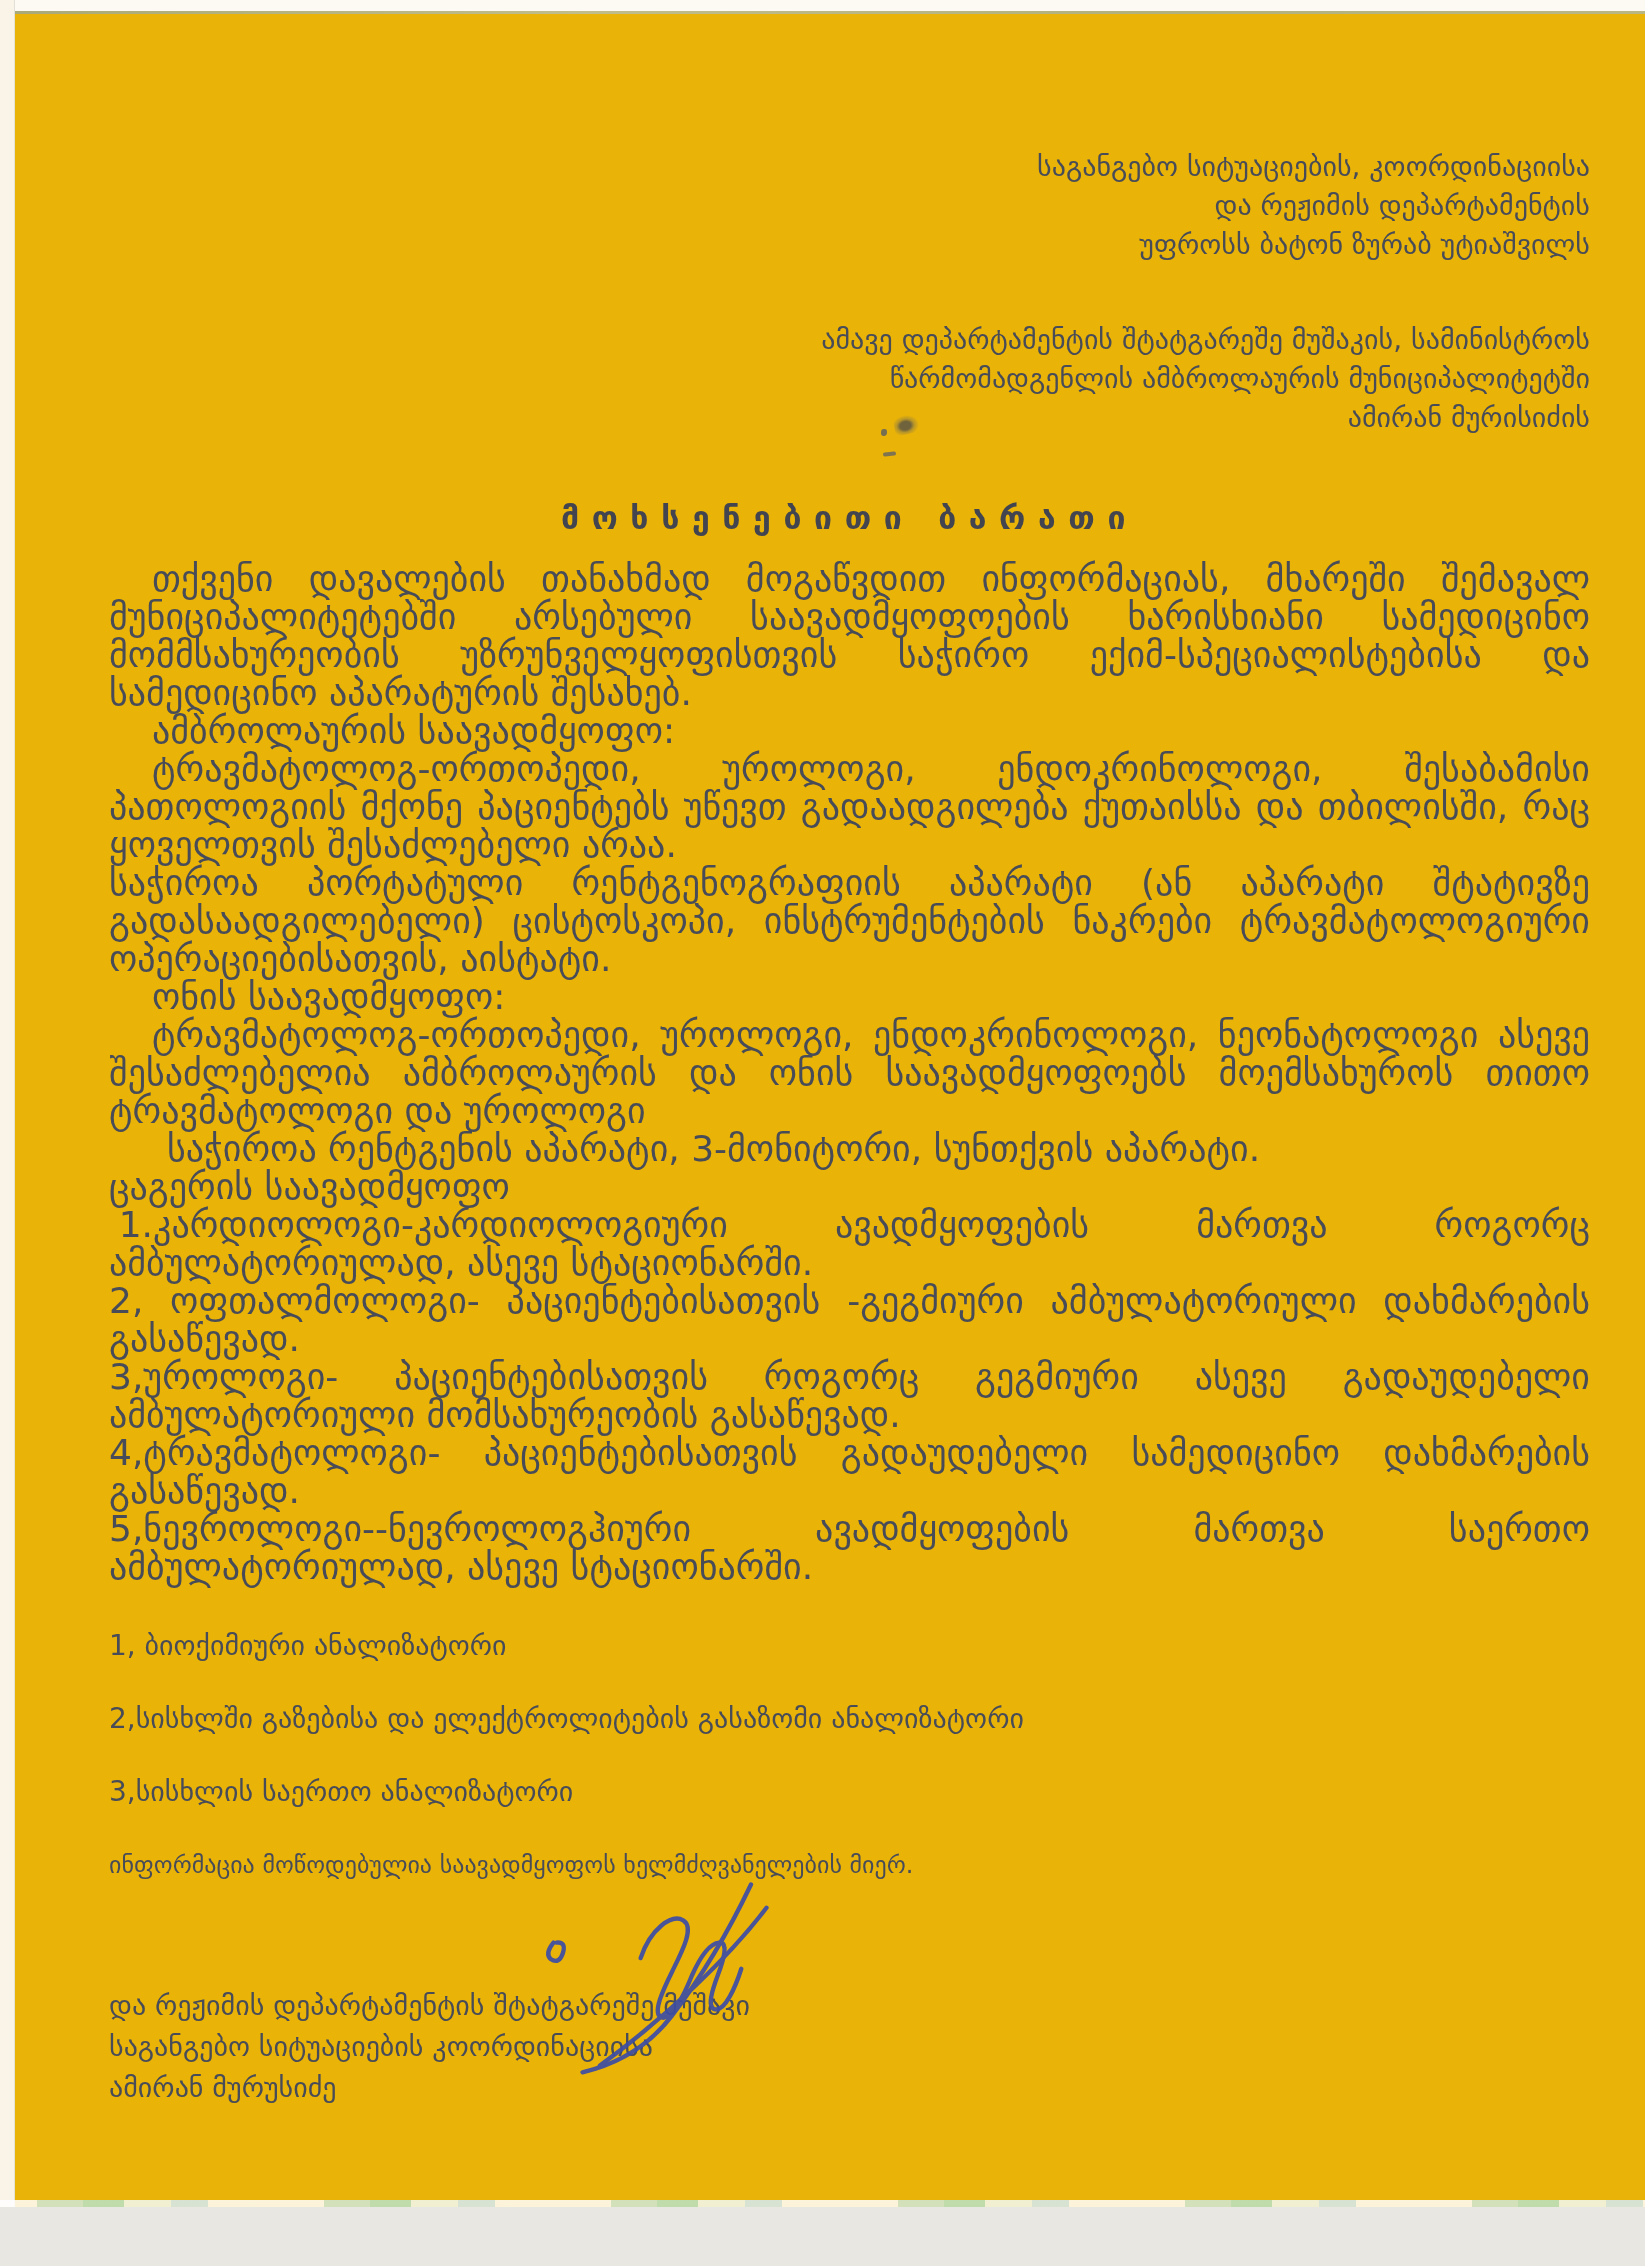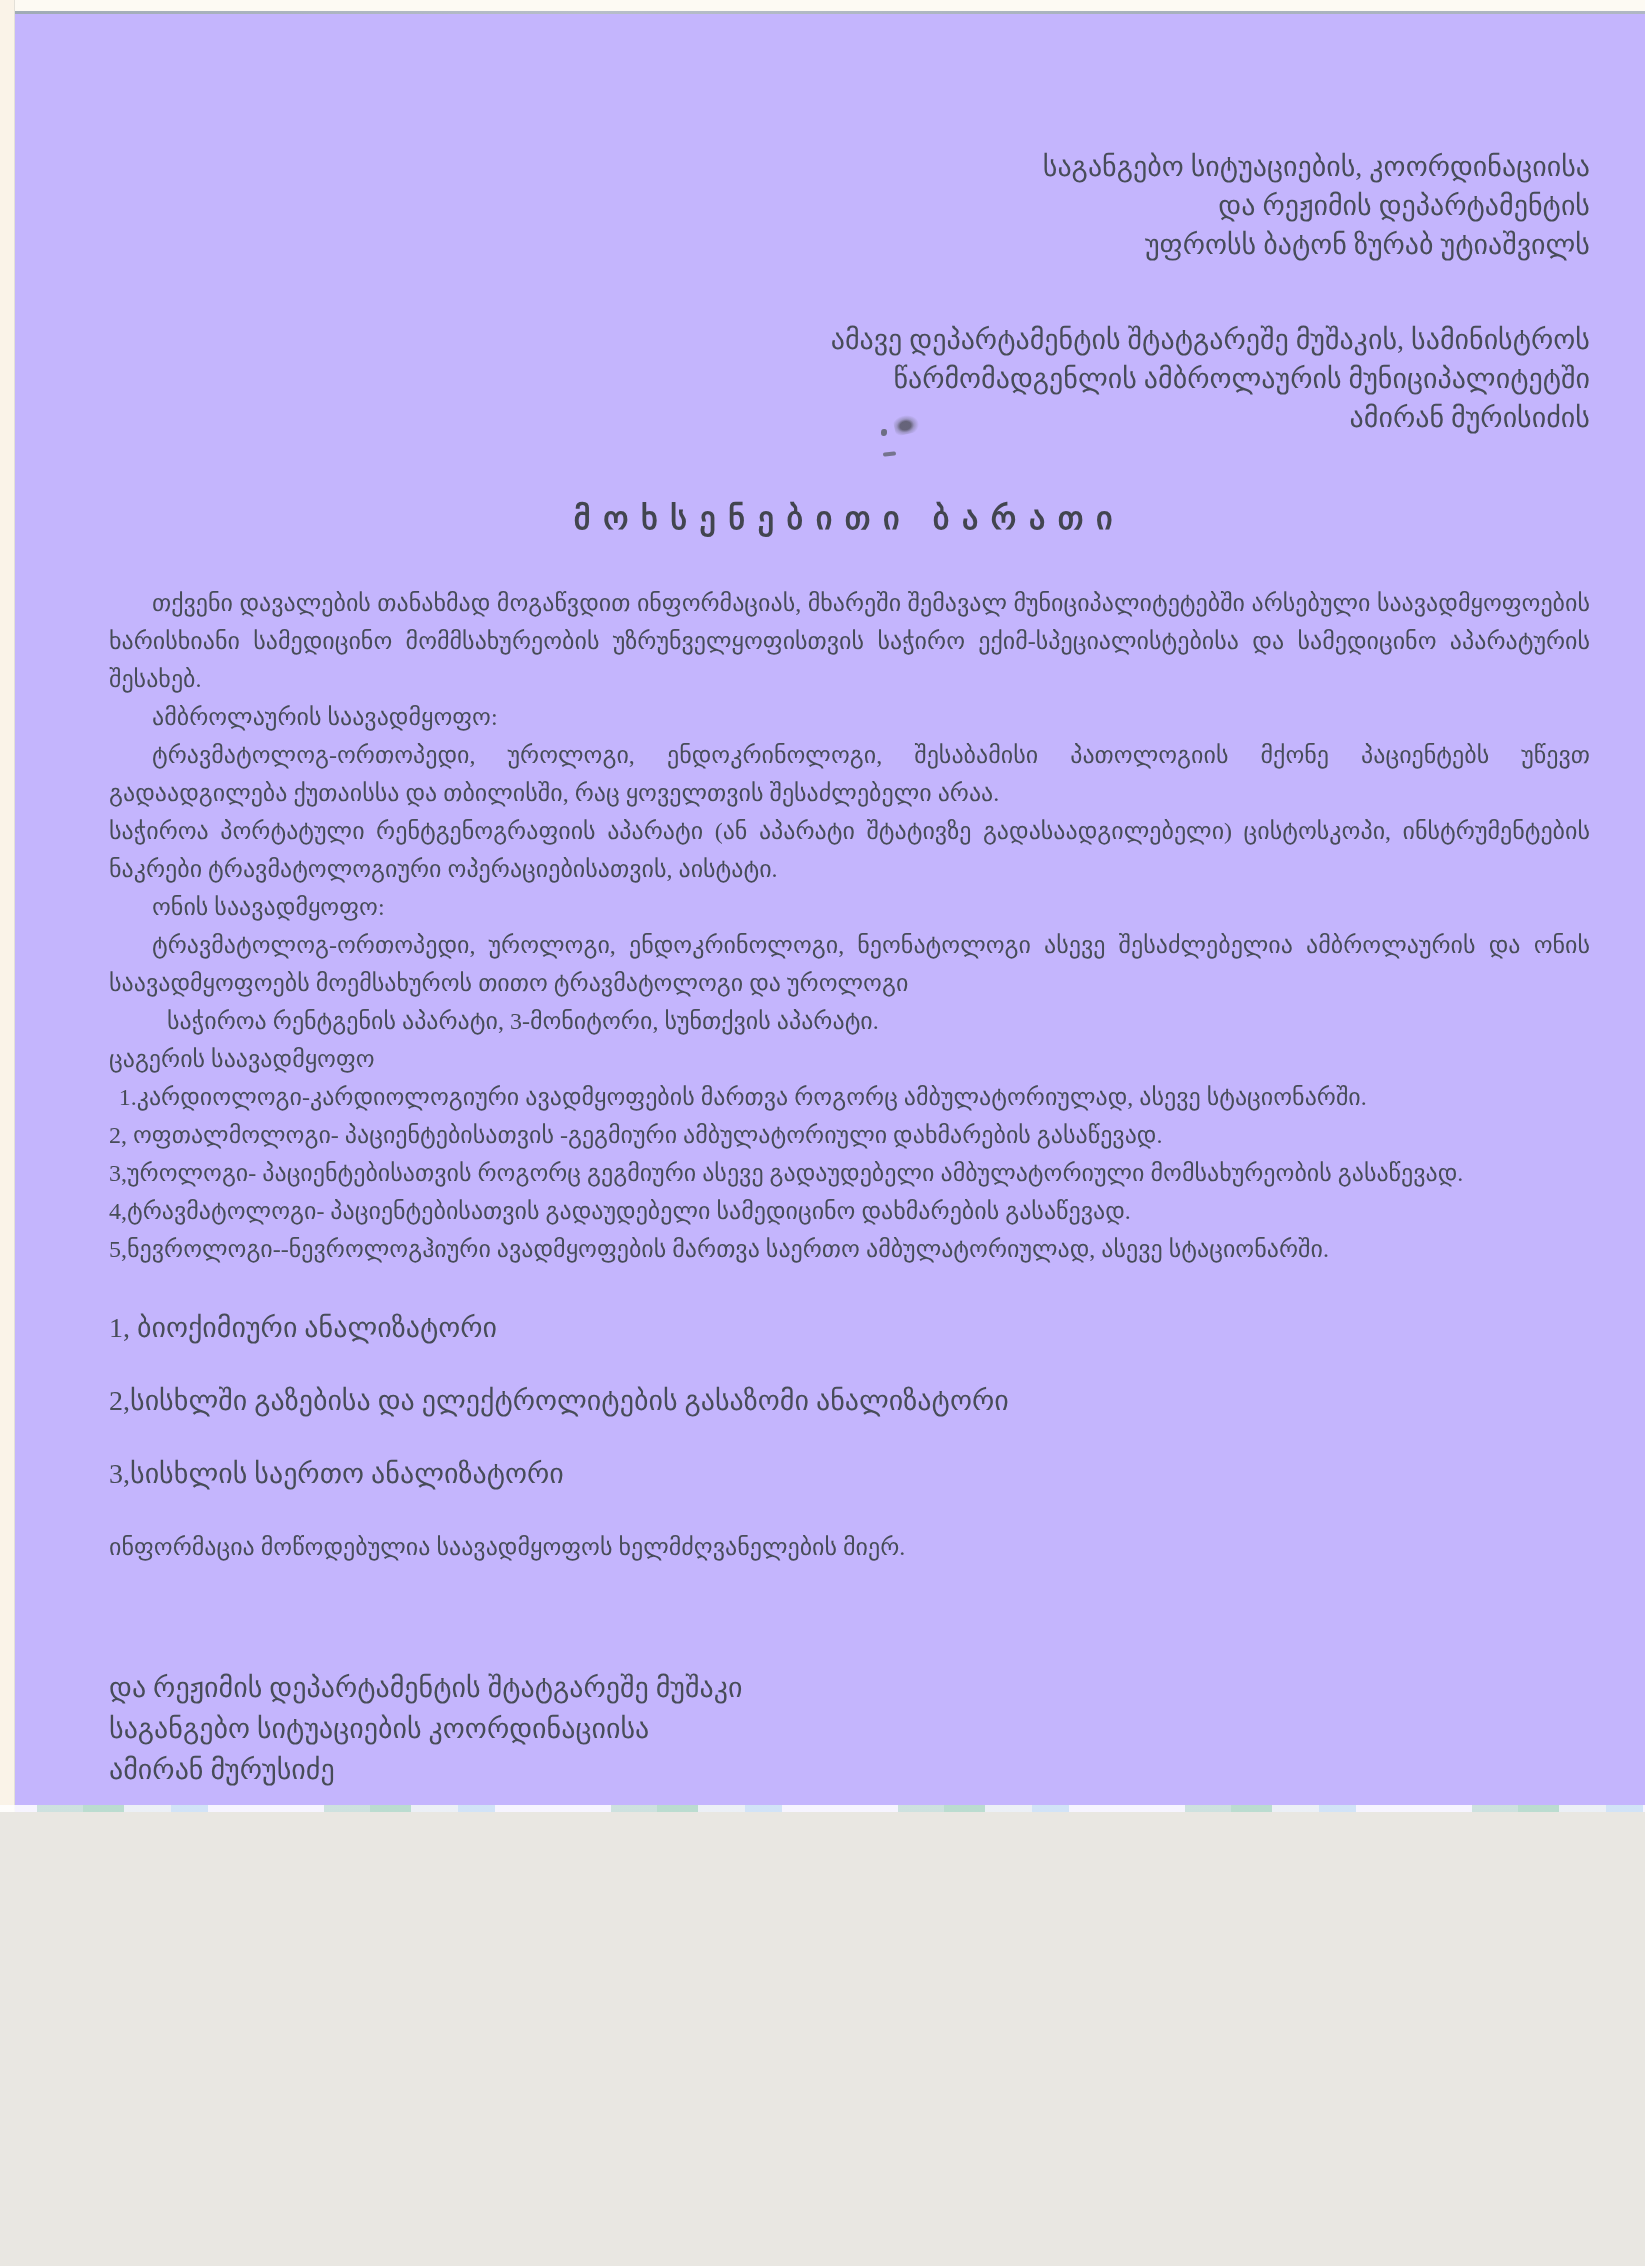--- a/index.html
+++ b/index.html
@@ -3,25 +3,24 @@
 <meta charset="utf-8">
 <style>
   html, body { margin: 0; padding: 0; }
   body {
     width: 1646px; height: 2267px;
     background: #e9e7e2;
     font-family: "DejaVu Sans", sans-serif;
   }
   .page {
     position: relative;
-    width: 1646px; height: 1812px;
-    background: #c4b5fd;
+    width: 1646px; height: 2207px;
+    background: #eab308;
     overflow: hidden;
     color: #474c58;
-    font-family: Liberation Serif, serif;
   }
   
   .edge-left {
     position: absolute; left: 0; top: 0; width: 13.6px; height: 100%;
     background: #faf3e8; border-right: 1.9px solid #e3e0d8;
   }
   .edge-top {
     position: absolute; left: 13.6px; top: 10.7px; right: 0; height: 2.9px;
     background: linear-gradient(90deg, #93a79e, #b3c1b8 35%, #9db0a7 70%, #a9b8b0);
     opacity: .75;
@@ -48,22 +47,22 @@
   .sender { margin-top: 56px; text-align: right; }
   .addr-block p { margin: 0; }
   .doc-title {
     margin: 62px 0 0 0;
     text-align: center;
     font-size: 32px; font-weight: bold;
     letter-spacing: 12.6px;
     color: #42454f;
   }
   .body-block {
-    margin-top: 47px;
-    font-size: 24px; line-height: 38px;
+    margin-top: 23px;
+    font-size: 36px; line-height: 38px;
     text-align: justify;
   }
   .body-block p { margin: 0; }
   .ind1 { text-indent: 43px; }
   .ind2 { text-indent: 58px; }
   .small-ind { text-indent: 9.7px; }
   .equipment-block {
     margin-top: 41px;
     font-size: 28px; line-height: 38px;
   }

